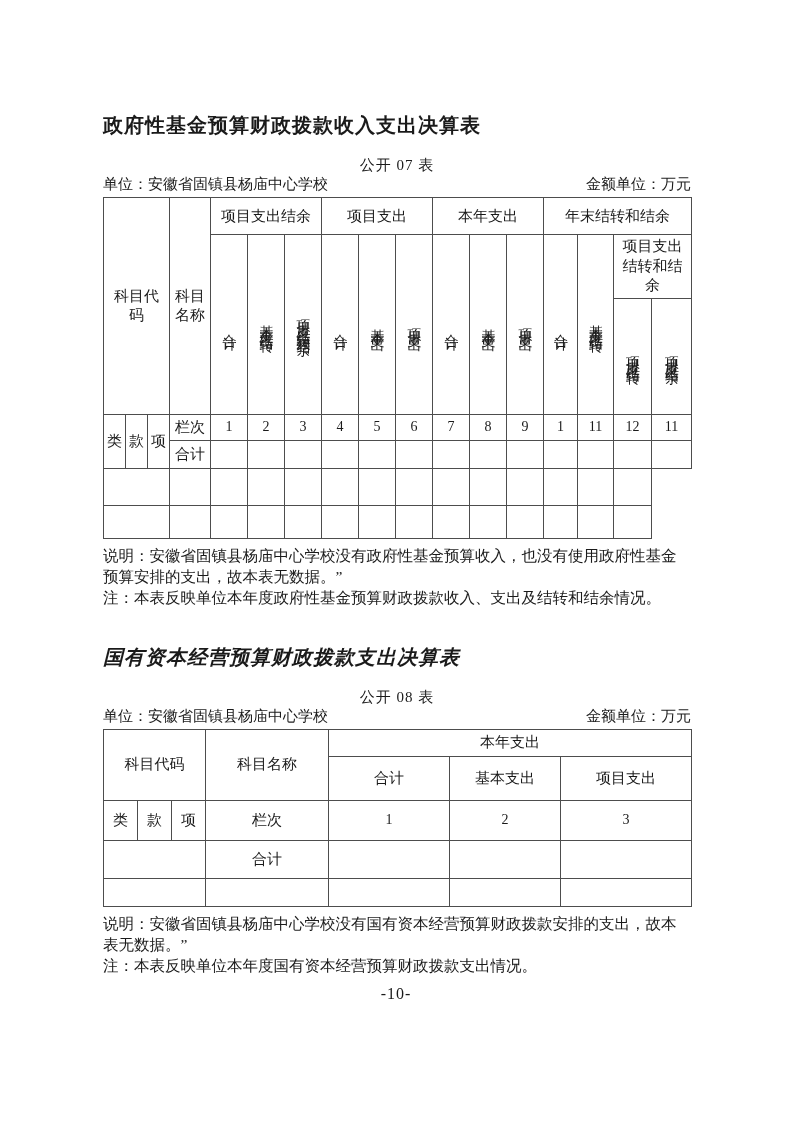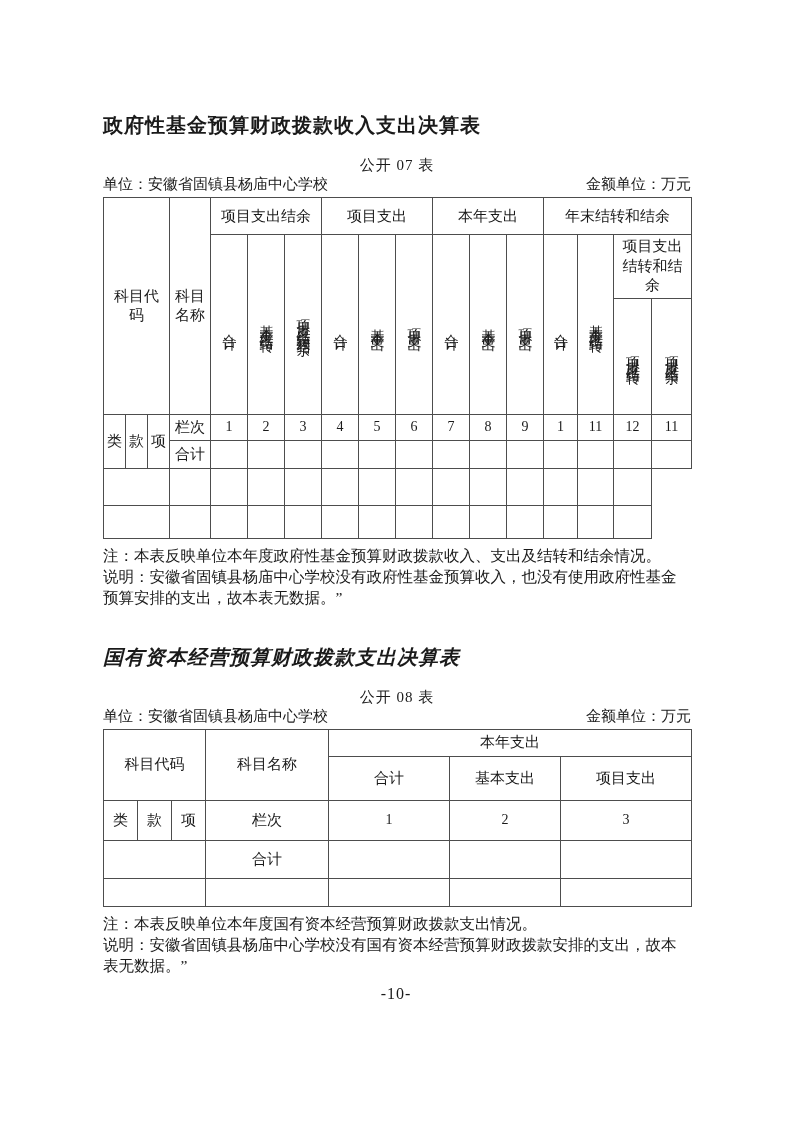--- a/index.html
+++ b/index.html
@@ -181,22 +181,22 @@
             <td></td>
         <td></td>
             <td></td>
         <td></td>
             <td></td>
       </tr>
     </tbody>
       </table>
 
     <div class="notes">
+      <p>说明：安徽省固镇县杨庙中心学校没有政府性基金预算收入，也没有使用政府性基金预算安排的支出，故本表无数据。”</p>
       <p>注：本表反映单位本年度政府性基金预算财政拨款收入、支出及结转和结余情况。</p>
-      <p>说明：安徽省固镇县杨庙中心学校没有政府性基金预算收入，也没有使用政府性基金预算安排的支出，故本表无数据。”</p>
     </div>
 
     <h1 class="doc-title" id="t2-title">国有资本经营预算财政拨款支出决算表</h1>
     <div class="form-row">公开 08 表</div>
     <div class="unit-row">
       <span>单位：安徽省固镇县杨庙中心学校</span>
       <span>金额单位：万元</span>
     </div>
 
     <table class="t2">
@@ -240,20 +240,20 @@
         <td colspan="3"></td>
         <td></td>
         <td></td>
         <td></td>
         <td></td>
       </tr>
     </tbody>
       </table>
 
     <div class="notes">
+      <p>说明：安徽省固镇县杨庙中心学校没有国有资本经营预算财政拨款安排的支出，故本表无数据。”</p>
       <p>注：本表反映单位本年度国有资本经营预算财政拨款支出情况。</p>
-      <p>说明：安徽省固镇县杨庙中心学校没有国有资本经营预算财政拨款安排的支出，故本表无数据。”</p>
     </div>
 
     <div class="page-num">-10-</div>
 
   </div>
 </div>
 
 </body></html>

